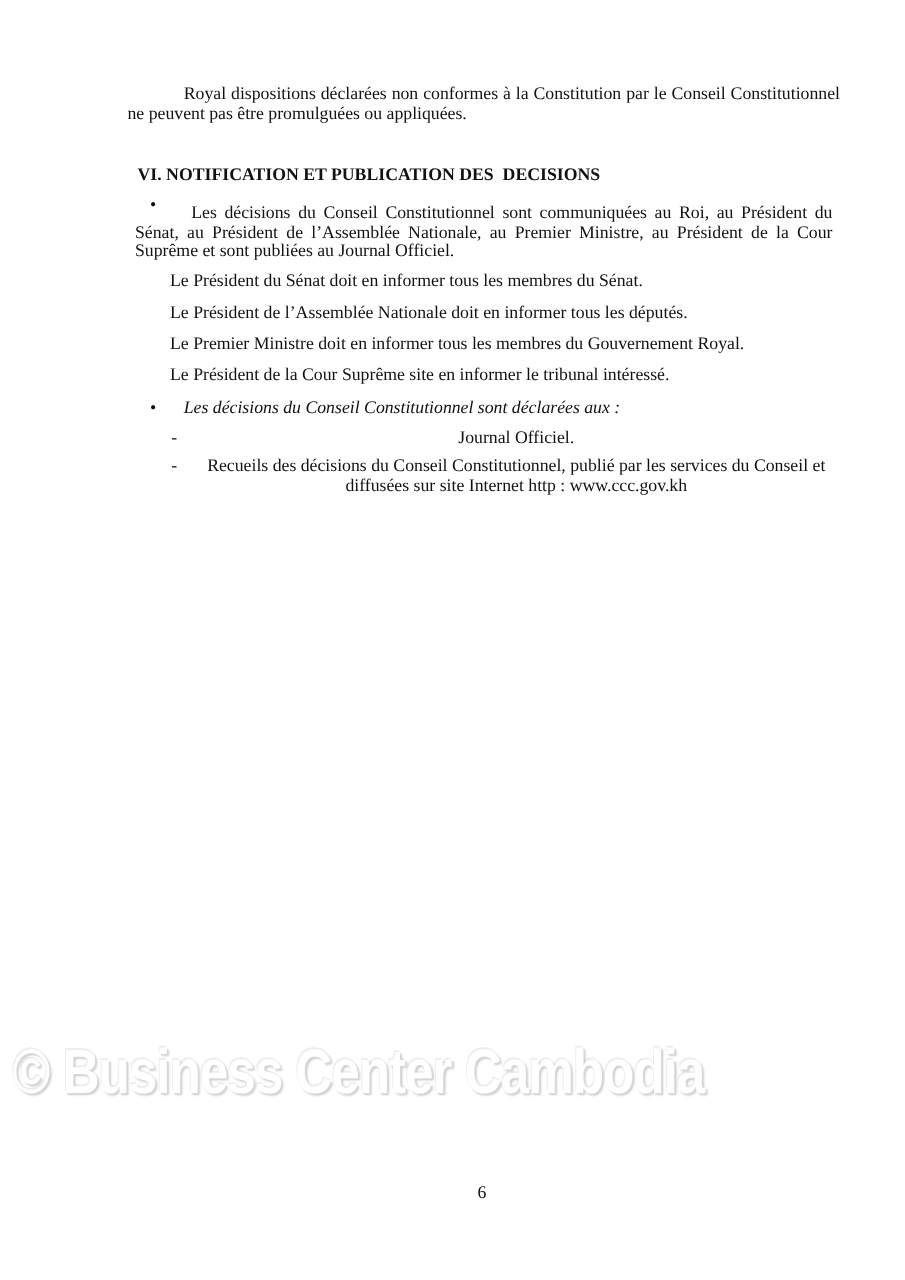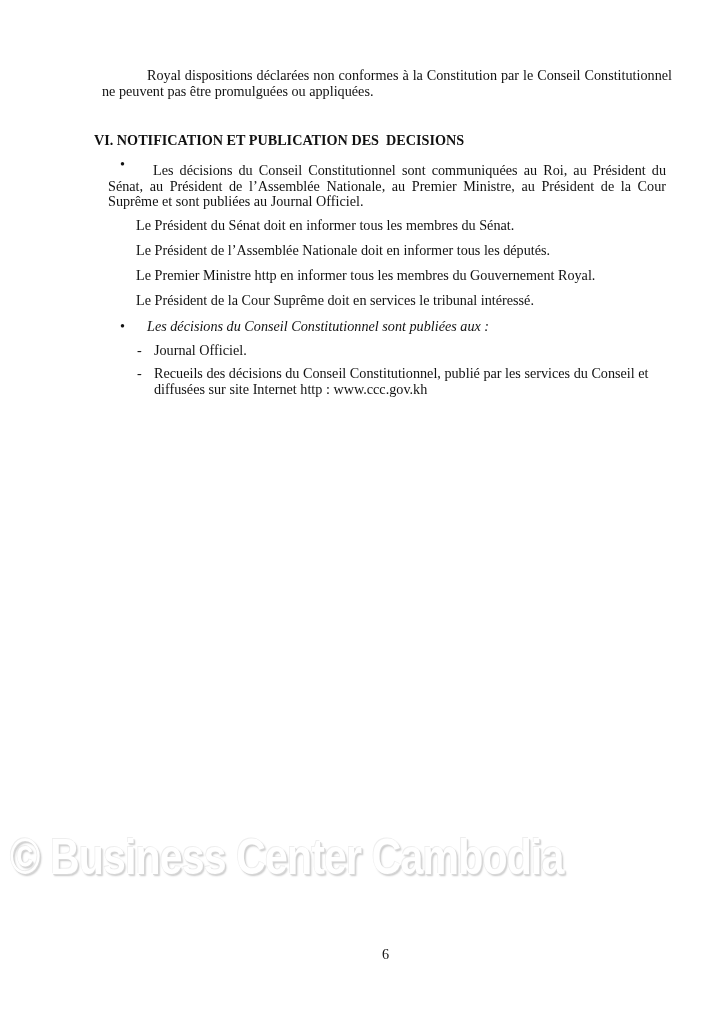--- a/index.html
+++ b/index.html
@@ -4,31 +4,31 @@
 <style>
   html, body { margin: 0; padding: 0; }
   body {
     width: 724px; height: 1024px; background: #ffffff; position: relative; overflow: hidden;
     font-family: "Liberation Serif", "DejaVu Serif", serif; color: #111;
     font-size: 14.2px; line-height: 15.5px;
   }
   .page { position: absolute; left: 102px; top: 68px; width: 570px; }
   .justify { text-align: justify; text-align-last: left; }
   .p1 { text-indent: 45px; margin: 0; }
-  .heading { position: absolute; left: 94px; top: 133px; font-weight: bold; font-size: 14.2px; margin: 0; white-space: pre; }
+  .heading { position: absolute; left: 110px; top: 133px; font-weight: bold; font-size: 14.2px; margin: 0; white-space: pre; }
   .bullet1 { position: absolute; left: 102px; top: 157px; width: 570px; margin: 0; }
   .bullet1 .dot { position: absolute; left: 18px; top: 0; }
   .bullet1 .txt { text-indent: 45px; margin: 6px; }
   .inform { position: absolute; left: 136px; margin: 0; white-space: nowrap; }
   .bullet2 { position: absolute; left: 120px; top: 319px; margin: 0; white-space: nowrap; }
   .bullet2 .dot { position: absolute; left: 0; top: 0; }
   .bullet2 .txt { position: absolute; left: 27px; top: 0; font-style: italic; }
   .dash-item { position: absolute; left: 137px; margin: 0; width: 535px; }
   .dash-item .dash { position: absolute; left: 0; top: 0; }
-  .dash-item .txt { margin-left: 17px; }
+  .dash-item .txt { margin-left: 17px; text-align: center; }
   .watermark {
     position: absolute; left: 10px; top: 850px; white-space: nowrap;
     font-family: "Liberation Sans", "DejaVu Sans", sans-serif; font-weight: bold;
     font-size: 50px; letter-spacing: -1px; color: #ffffff;
     transform: scaleX(0.82); transform-origin: left top;
     text-shadow: 1px 1px 0 #d8d8d8, 2px 2px 2px #c8c8c8, -1px -1px 0 #eeeeee;
   }
   .page-number { position: absolute; left: 382px; top: 947px; font-size: 14.2px; }
 </style>
 </head>
@@ -41,26 +41,26 @@
 
   <p class="heading">VI. NOTIFICATION ET PUBLICATION DES  DECISIONS</p>
 
   <div class="bullet1">
     <span class="dot">•</span>
     <p class="txt justify">Les décisions du Conseil Constitutionnel sont communiquées au Roi, au Président du Sénat, au Président de l’Assemblée Nationale, au Premier Ministre, au Président de la Cour Suprême et sont publiées au Journal Officiel.</p>
   </div>
 
   <p class="inform" style="top:218px;">Le Président du Sénat doit en informer tous les membres du Sénat.</p>
   <p class="inform" style="top:243px;font-family:Liberation Serif, serif;">Le Président de l’Assemblée Nationale doit en informer tous les députés.</p>
-  <p class="inform" style="top:268px;">Le Premier Ministre http en informer tous les membres du Gouvernement Royal.</p>
-  <p class="inform" style="top:293px;">Le Président de la Cour Suprême doit en services le tribunal intéressé.</p>
+  <p class="inform" style="top:268px;">Le Premier Ministre doit en informer tous les membres du Gouvernement Royal.</p>
+  <p class="inform" style="top:293px;">Le Président de la Cour Suprême site en informer le tribunal intéressé.</p>
 
   <div class="bullet2">
     <span class="dot">•</span>
-    <span class="txt">Les décisions du Conseil Constitutionnel sont publiées aux :</span>
+    <span class="txt">Les décisions du Conseil Constitutionnel sont déclarées aux :</span>
   </div>
 
   <div class="dash-item" style="top:343px;">
     <span class="dash">-</span>
     <div class="txt">Journal Officiel.</div>
   </div>
 
   <div class="dash-item" style="top:366px;">
     <span class="dash">-</span>
     <div class="txt">Recueils des décisions du Conseil Constitutionnel, publié par les services du Conseil et diffusées sur site Internet http : www.ccc.gov.kh</div>

